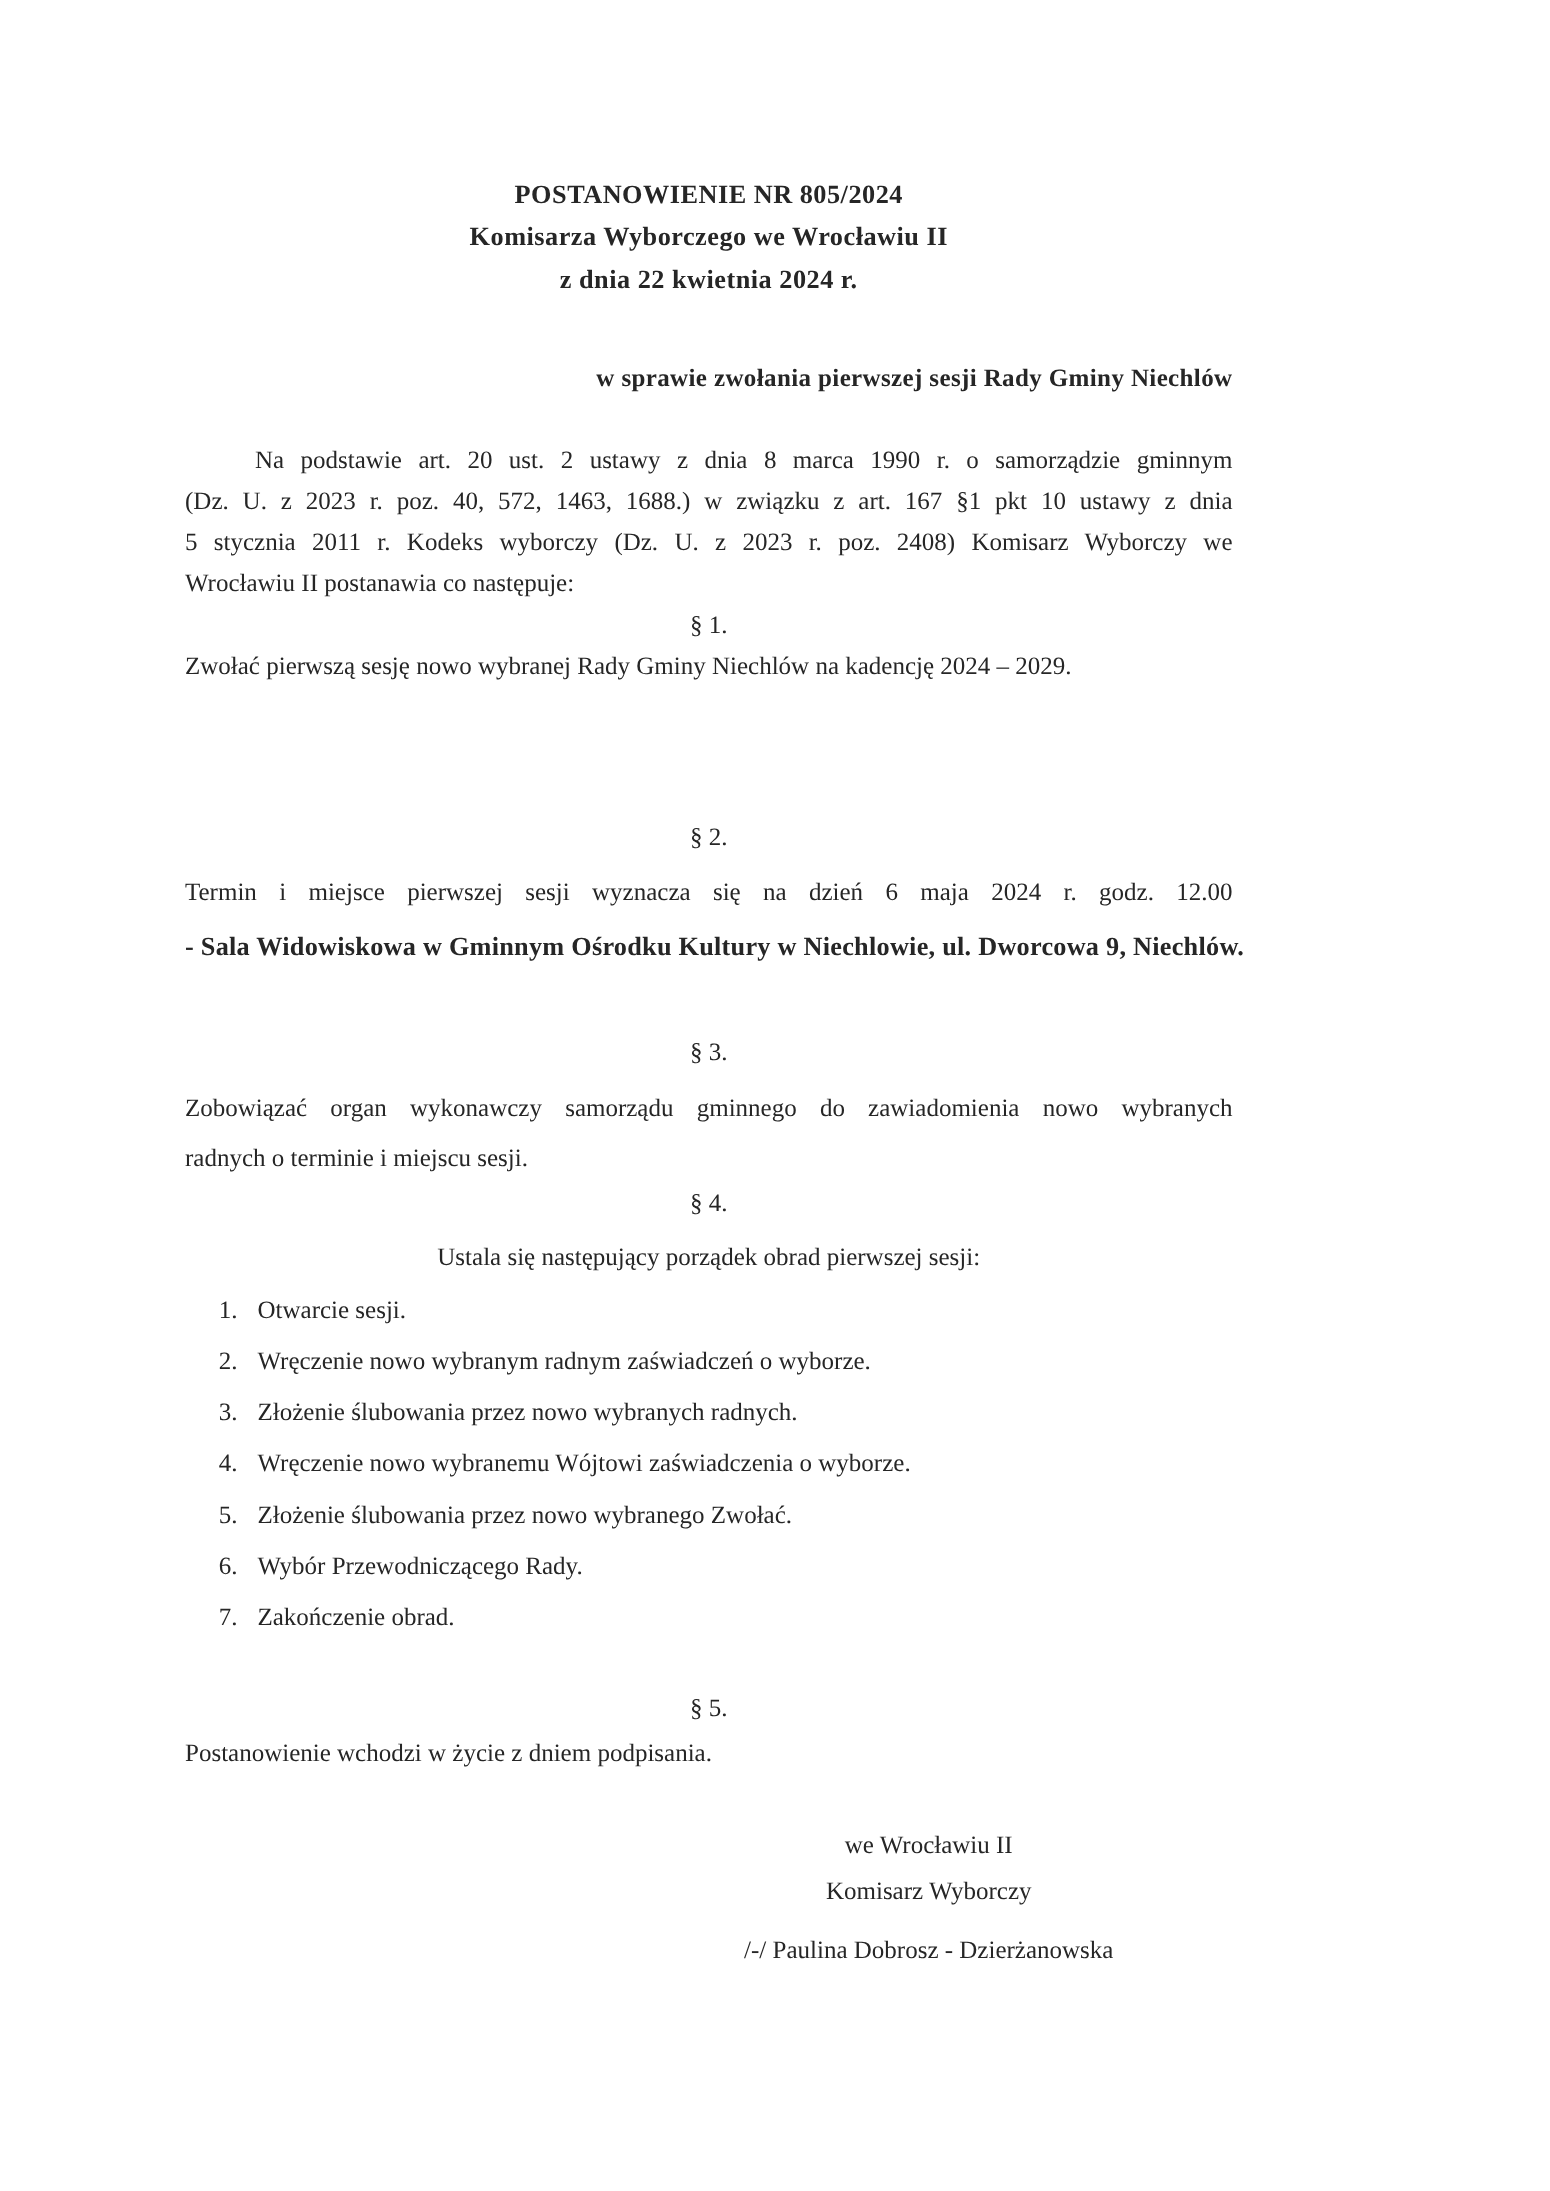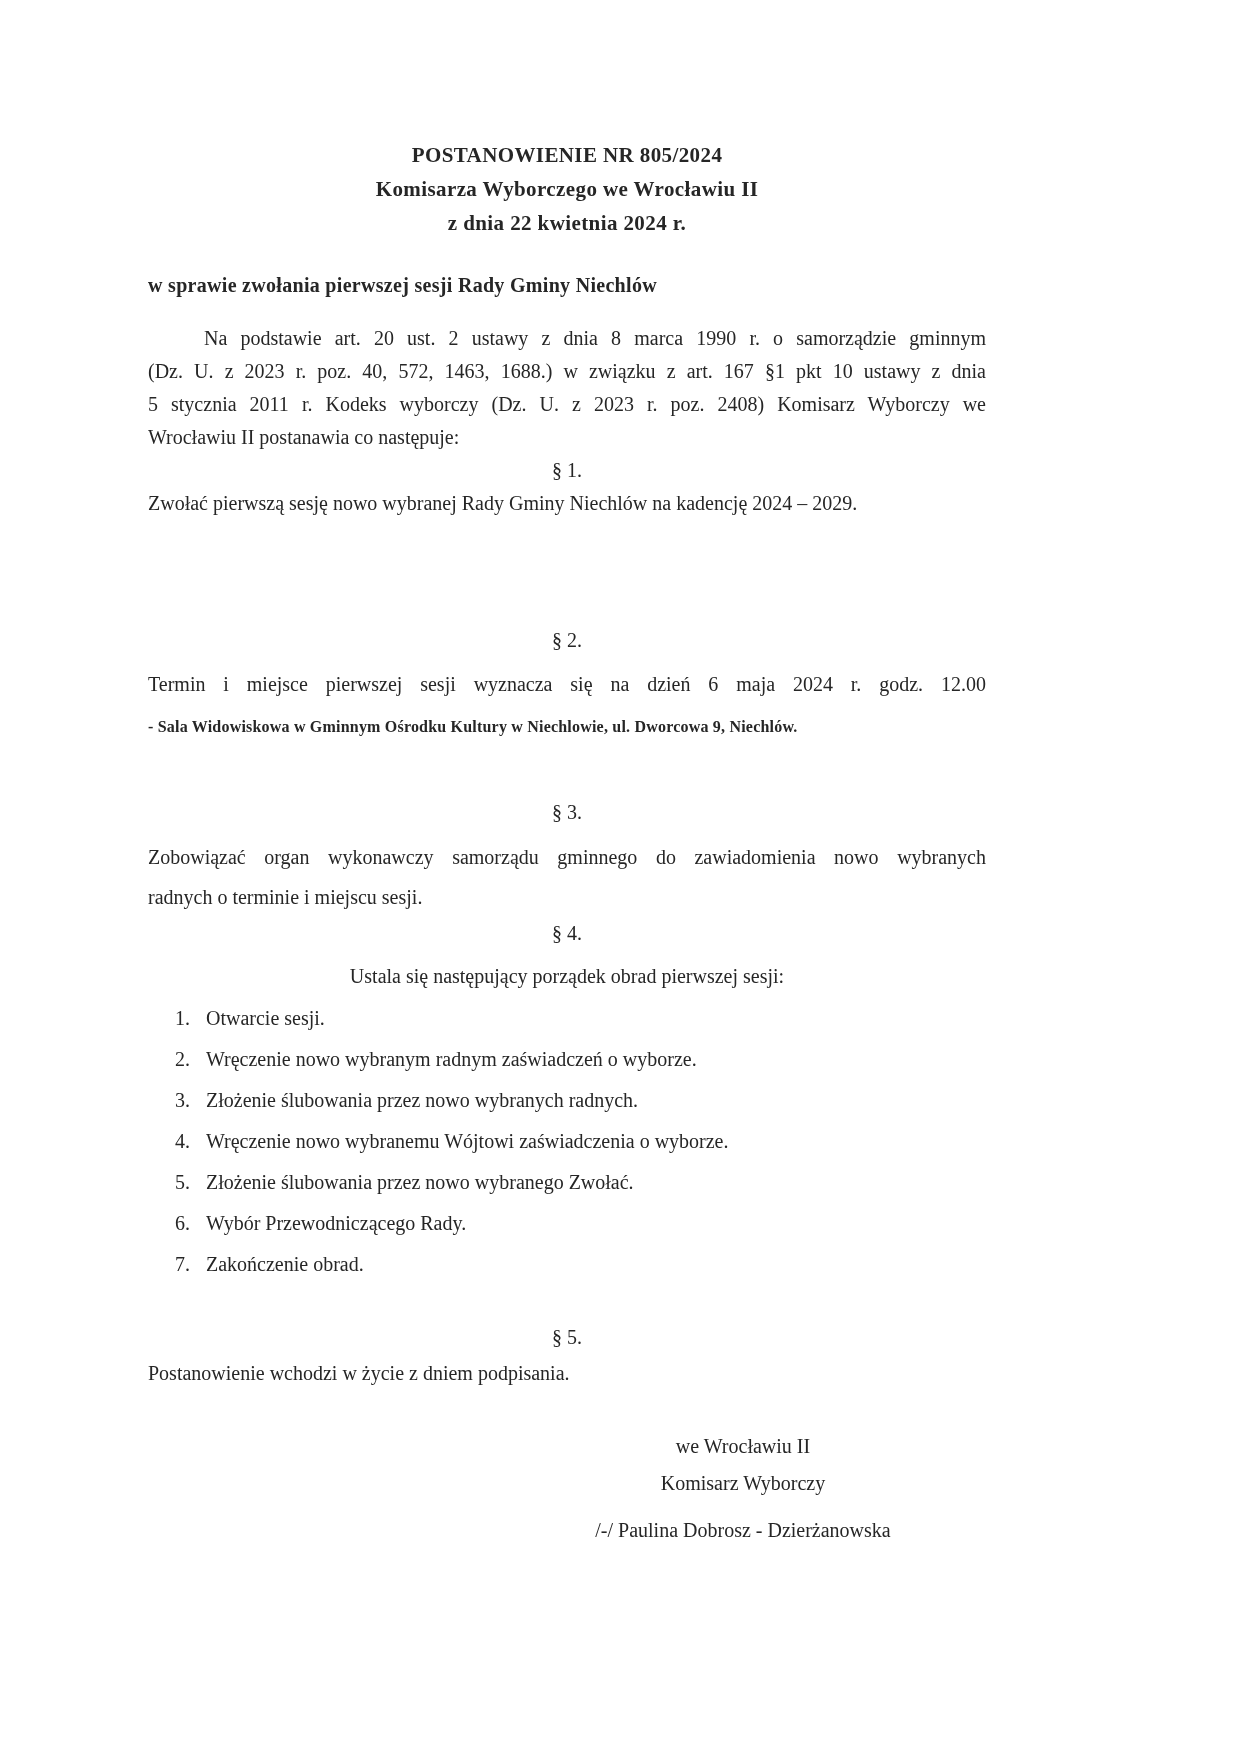--- a/index.html
+++ b/index.html
@@ -23,29 +23,29 @@
     background: #ffffff;
   }
   .doc-title {
     text-align: center;
     font-weight: bold;
     font-size: 21px;
     line-height: 34px;
     letter-spacing: 0.4px;
   }
   .subject {
-    margin-top: 29px;
-    text-align: left;
+    margin-top: 47px;
+    text-align: right;
     font-weight: bold;
     font-size: 20px;
     line-height: 33px;
     letter-spacing: 0.3px;
   }
   .preamble {
-    margin-top: 20px;
+    margin-top: 32px;
     line-height: 33px;
   }
   .jline {
     text-align: justify;
     text-align-last: justify;
   }
   .jline-first {
     text-indent: 56px;
   }
   .plain-line {
@@ -67,21 +67,21 @@
   .s2-line1 {
     margin-top: 10px;
     line-height: 34px;
     text-align: justify;
     text-align-last: justify;
   }
   .s2-line2 {
     margin-top: 9px;
     line-height: 34px;
     font-weight: bold;
-    font-size: 16px;
+    font-size: 21px;
     white-space: nowrap;
     letter-spacing: 0.2px;
   }
   .s3-body {
     margin-top: 8px;
     line-height: 40px;
   }
   .s4-intro {
     margin-top: 10px;
     line-height: 33px;

